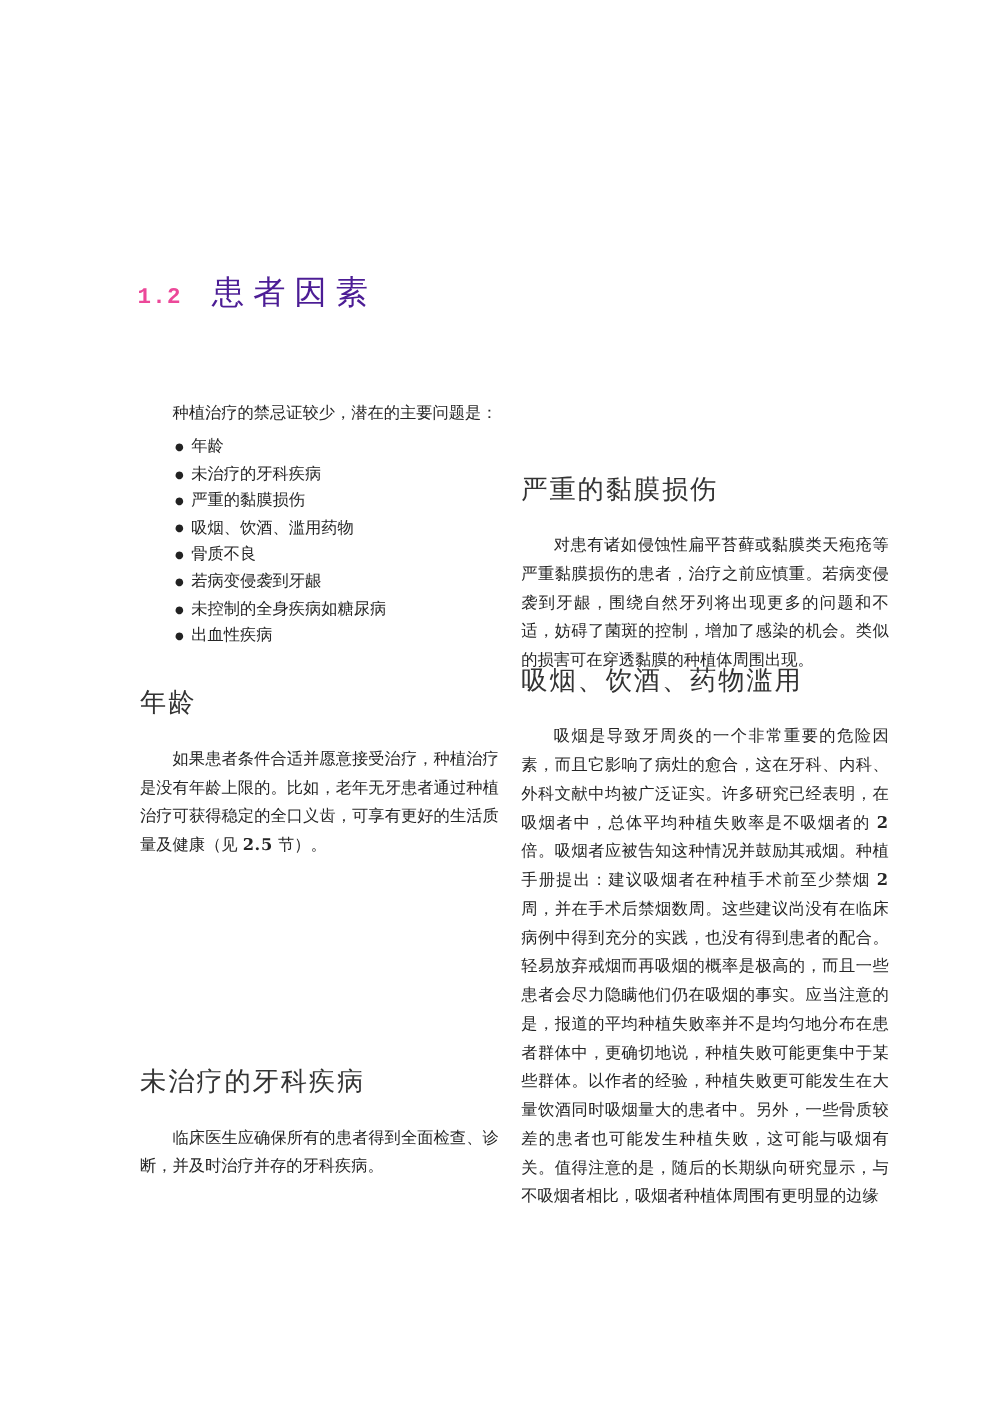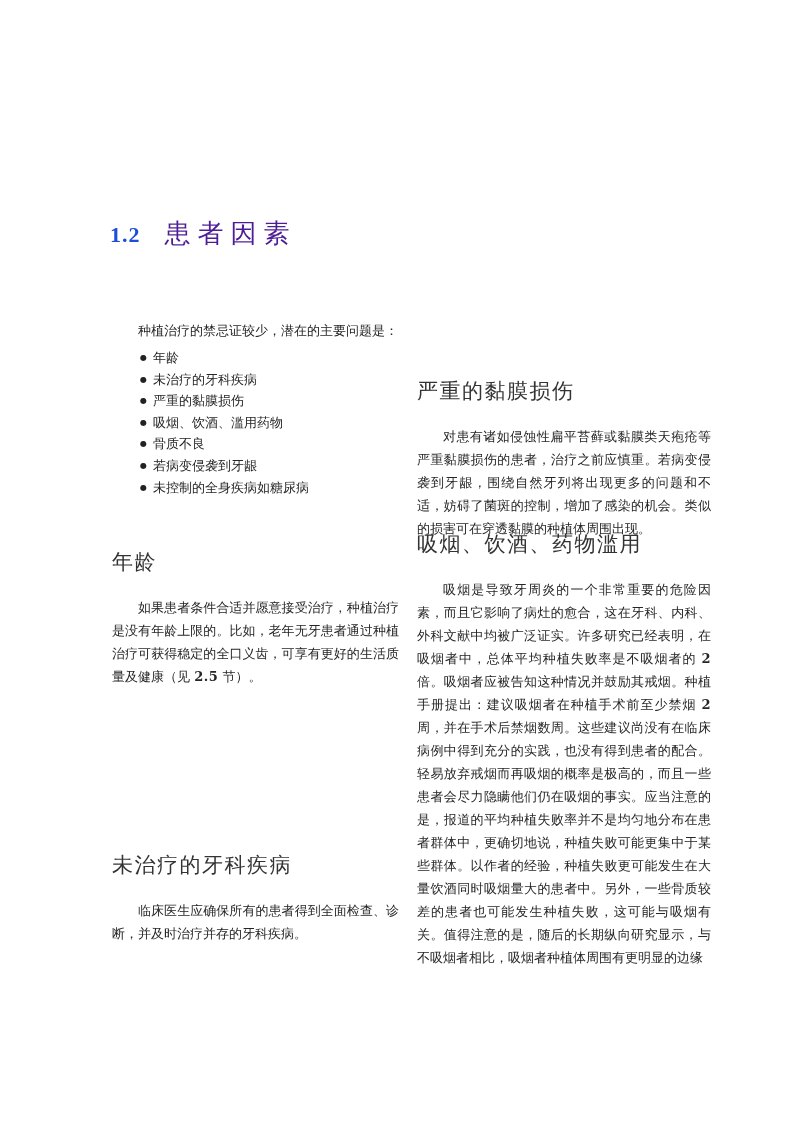--- a/index.html
+++ b/index.html
@@ -22,25 +22,25 @@
   }
   
   .title-row {
     position: absolute;
     left: 110px;
     top: 216px;
     display: flex;
     align-items: baseline;
   }
   .section-number {
-    font-family: Liberation Serif, serif;
+    font-family: Liberation Mono, monospace;
     font-weight: 700;
-    font-size: 22px;
+    font-size: 18px;
     letter-spacing: 1px;
-    color: #1d4ed8;
+    color: #ec4899;
   }
   .title-text {
     font-size: 26px;
     letter-spacing: 7px;
     margin-left: 24px;
     color: #4c1d95;
     font-weight: 400;
   }
   
   .block {
@@ -116,20 +116,21 @@
   <div class="block col-left" id="intro-block">
     <p class="intro">种植治疗的禁忌证较少，潜在的主要问题是：</p>
     <ul class="contra-list">
       <li>年龄</li>
       <li>未治疗的牙科疾病</li>
       <li>严重的黏膜损伤</li>
       <li>吸烟、饮酒、滥用药物</li>
       <li>骨质不良</li>
       <li>若病变侵袭到牙龈</li>
       <li>未控制的全身疾病如糖尿病</li>
+      <li>出血性疾病</li>
     </ul>
   </div>
 
   <div class="block col-left" id="sec-age">
     <h2 class="sec-heading">年龄</h2>
     <p class="body-par"><span>如果患者条件合适并愿意接受治疗，种植治疗是没有年龄上限的。比如，老年无牙患者通过种植治疗可获得稳定的全口义齿，可享有更好的生活质量及健康（见 </span><span class="num-b">2.5</span><span> 节）。</span></p>
   </div>
 
   <div class="block col-left" id="sec-untreated">
     <h2 class="sec-heading">未治疗的牙科疾病</h2>

